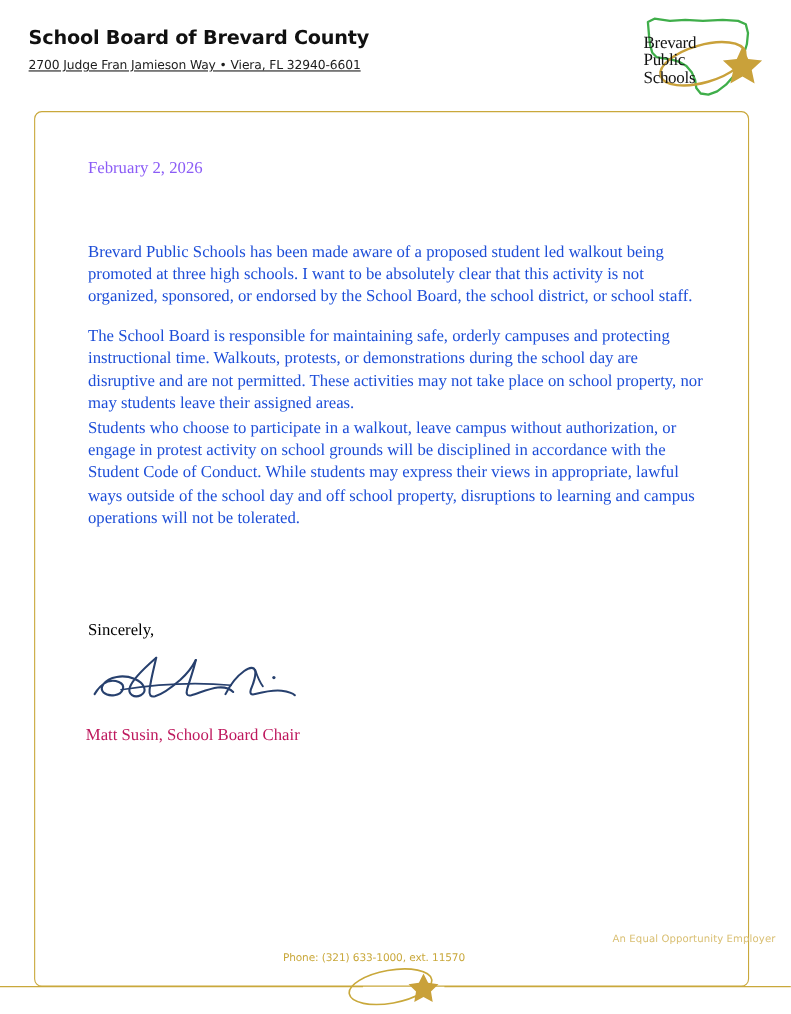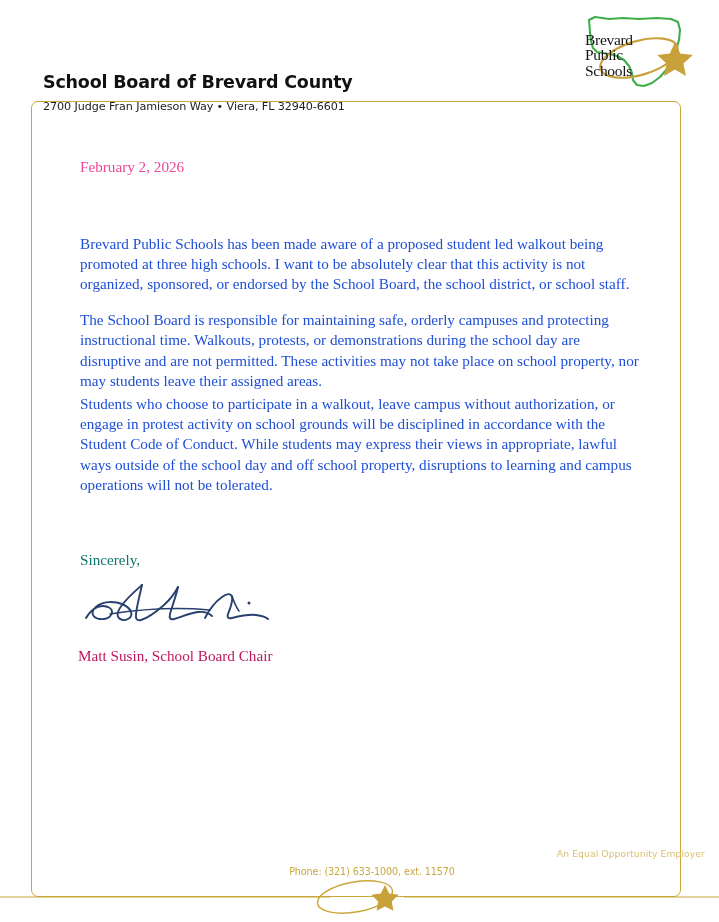--- a/index.html
+++ b/index.html
@@ -18,40 +18,40 @@
 
   
   #letterhead {
     position: absolute;
     left: 0; top: 0;
     width: 719px;
     height: 100px;
   }
   #letterhead-text {
     position: absolute;
-    left: 43px;
+    left: 26px;
     top: 26px;
-    margin-top: 47px;
   }
   .lh-org {
     font-family: "DejaVu Sans", sans-serif;
     font-size: 17.5px;
     font-weight: bold;
     letter-spacing: -0.2px;
     color: #111111;
     line-height: 1.1;
     white-space: nowrap;
   }
   .lh-addr, .lh-super {
     font-family: "DejaVu Sans", sans-serif;
     font-size: 11.2px;
     color: #1d1d1d;
     line-height: 1.55;
     letter-spacing: -0.1px;
     white-space: nowrap;
+    text-decoration: underline;
   }
   .lh-addr { margin-top: 6px; }
 
   
   #logo {
     position: absolute;
     right: 16px;
     top: 8px;
     width: 124px;
     height: 88px;
@@ -84,39 +84,39 @@
   
   #letter-body {
     position: absolute;
     left: 80px;
     top: 101px;
     width: 562px;
   }
   #letter-date {
     font-size: 15.2px;
     line-height: 1.35;
-    margin-top: 56px;
-    color: #ec4899;
+    margin-top: 42px;
+    color: #8b5cf6;
   }
   .para {
     font-size: 15.2px;
     line-height: 1.33;
     color: #1d4ed8;
     margin: 0;
     text-align: left;
   }
   #para-1 { margin-top: 56px; }
   #para-2 { margin-top: 16px; }
   #para-3 { margin-top: 3px; }
 
   #closing {
     font-size: 15.2px;
     line-height: 1.33;
-    color: #0f766e;
-    margin-top: 55px;
+    color: #000000;
+    margin-top: 82px;
   }
 
   #signature {
     position: relative;
     width: 200px;
     height: 56px;
     margin-top: 4px;
     margin-left: 2px;
   }
   #signature svg { display: block; }
@@ -133,21 +133,20 @@
   #footer-phone {
     position: absolute;
     left: 0;
     top: 866px;
     width: 680px;
     text-align: center;
     font-family: "DejaVu Sans", sans-serif;
     font-size: 9.6px;
     letter-spacing: -0.1px;
     color: #c9a83b;
-    padding-left: 32px;
   }
   #footer-ornament {
     position: absolute;
     left: 0;
     top: 880px;
     width: 719px;
     height: 34px;
     pointer-events: none;
   }
   #footer-ornament svg { display: block; }

